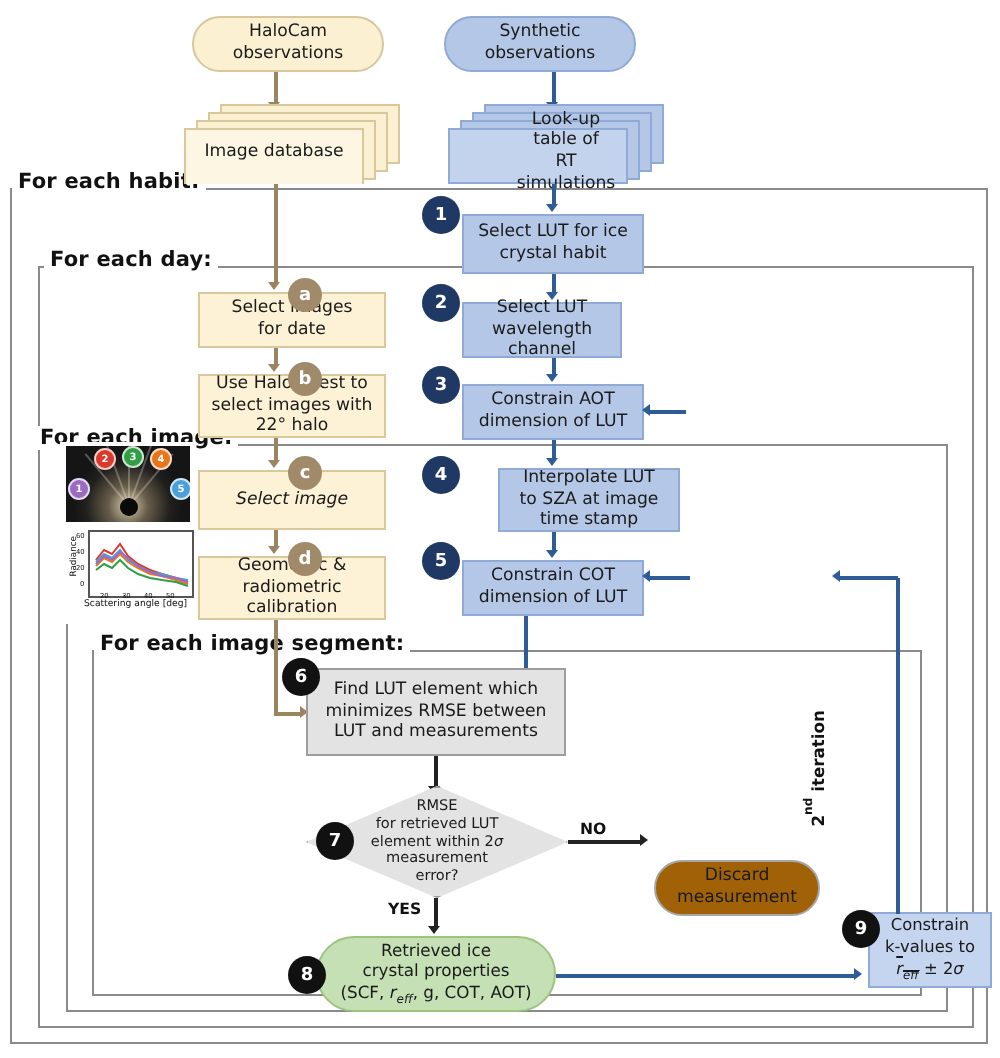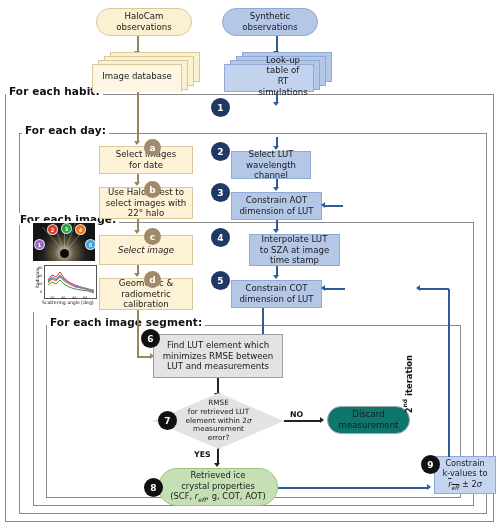--- a/index.html
+++ b/index.html
@@ -12,21 +12,21 @@
                padding:0 3px;white-space:nowrap;letter-spacing:.1px;}
 
   
   .node{position:absolute;box-sizing:border-box;display:flex;align-items:center;justify-content:center;
         text-align:center;font-size:8.6px;line-height:1.25;color:#1a1a1a;padding:2px 4px;}
 
   .term{border-radius:999px;border:1px solid #9aa8bf;}
   .term-cream{background:#fbf0d2;border-color:#d8c79a;}
   .term-blue{background:#b4c7e7;border-color:#8faad4;}
   .term-green{background:#c5e0b4;border-color:#9dc47f;}
-  .term-grey{background:#0f766e;border-color:#a6a6a6;}
+  .term-grey{background:#a16207;border-color:#a6a6a6;margin-top:24px;}
 
   .proc{border:1px solid #9aa8bf;}
   .proc-cream{background:#fdf2d6;border-color:#d9c89c;}
   .proc-blue{background:#b4c7e7;border-color:#8faad4;}
   .proc-grey{background:#e3e3e3;border-color:#9d9d9d;}
   .proc-lblue{background:#c5d5ef;border-color:#8faad4;}
 
   
   .stack{position:absolute;}
   .stack .sheet{position:absolute;box-sizing:border-box;border:1px solid #d9c89c;}
@@ -132,20 +132,22 @@
   </div>
   <div class="node" style="left:224px;top:62px;width:90px;height:28px;white-space:pre-line;padding-left:32px;">Look-up table of
 RT simulations</div>
 
   <div class="ln ln-tan" style="left:137px;top:92px;width:1.8px;height:50px;"></div>
   <div class="arw arw-d tan" style="left:134px;top:141px;"></div>
 
   <div class="ln ln-blue" style="left:276px;top:92px;width:1.8px;height:11px;"></div>
   <div class="arw arw-d blue" style="left:273px;top:102px;"></div>
 
+  <div class="node proc proc-blue" style="left:231px;top:107px;width:91px;height:30px;white-space:pre-line;">Select LUT for ice
+crystal habit</div>
   <div class="badge badge-num" style="left:211px;top:98px;width:19px;height:19px;">1</div>
 
   <div class="ln ln-blue" style="left:276px;top:137px;width:1.8px;height:10px;"></div>
   <div class="arw arw-d blue" style="left:273px;top:146px;"></div>
 
   <div class="node proc proc-blue" style="left:231px;top:151px;width:80px;height:28px;white-space:pre-line;">Select LUT
 wavelength channel</div>
   <div class="badge badge-num" style="left:211px;top:142px;width:19px;height:19px;">2</div>
 
   <div class="ln ln-blue" style="left:276px;top:179px;width:1.8px;height:9px;"></div>

